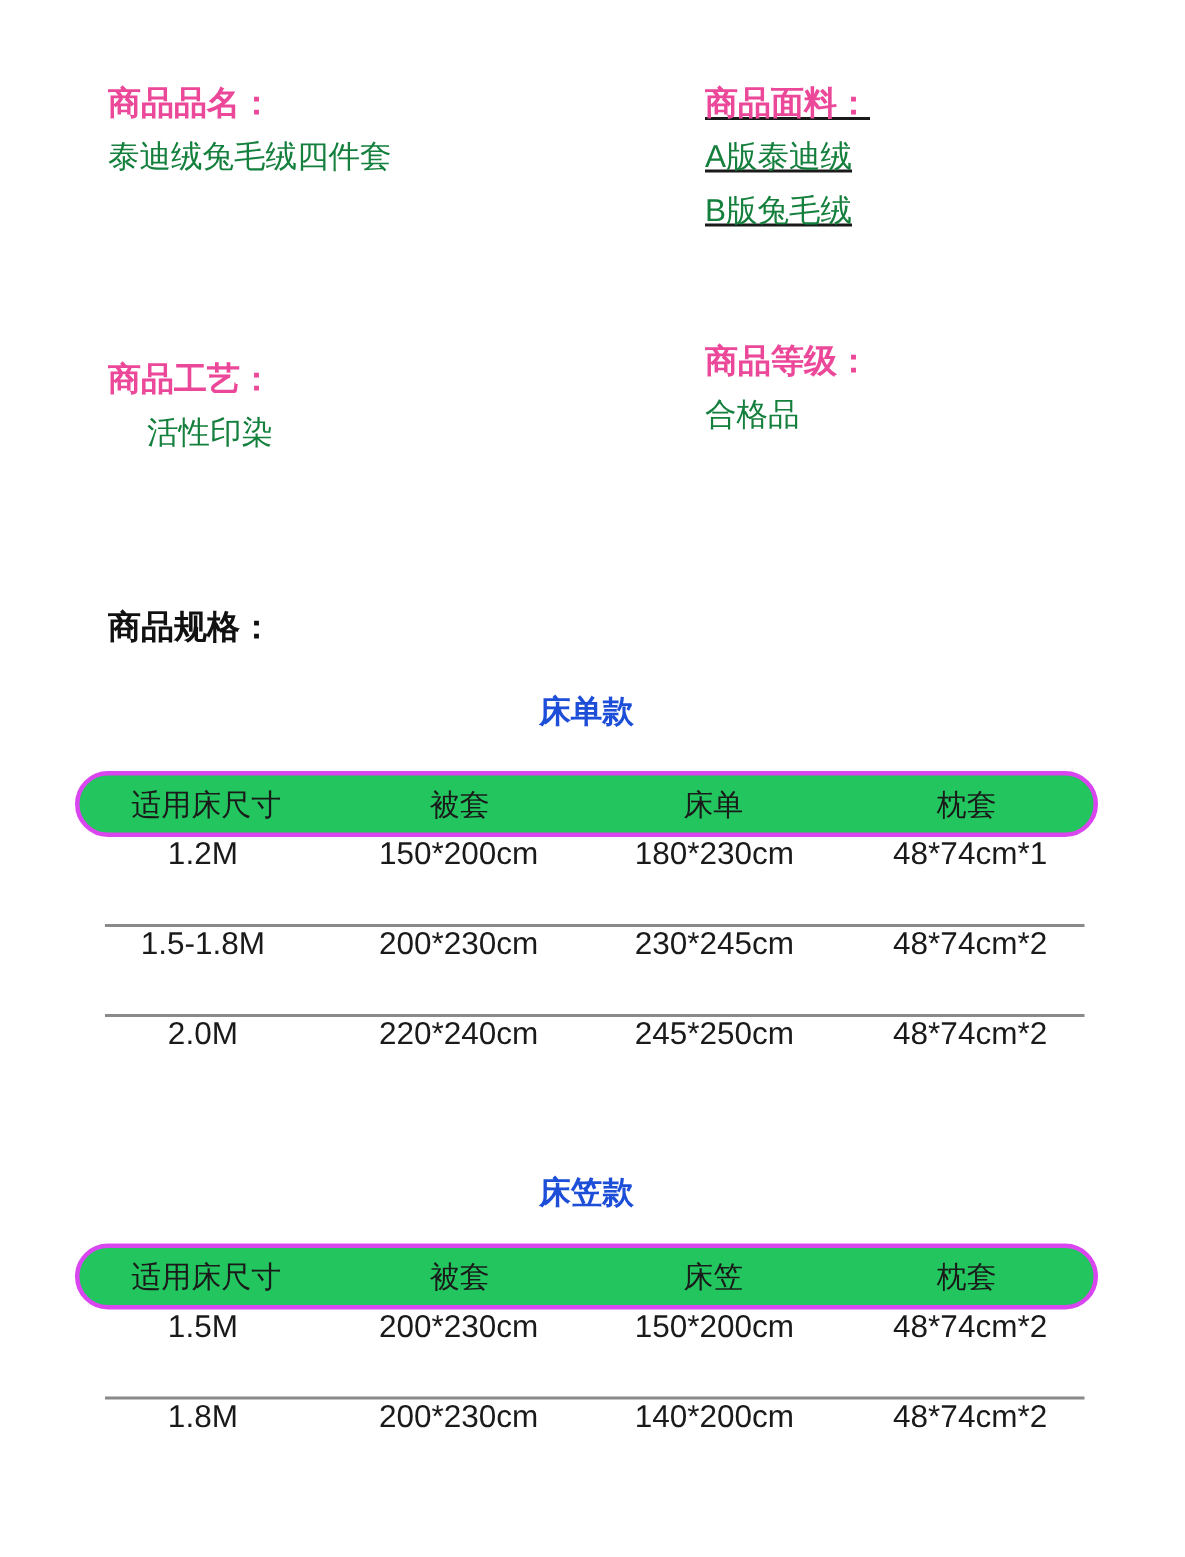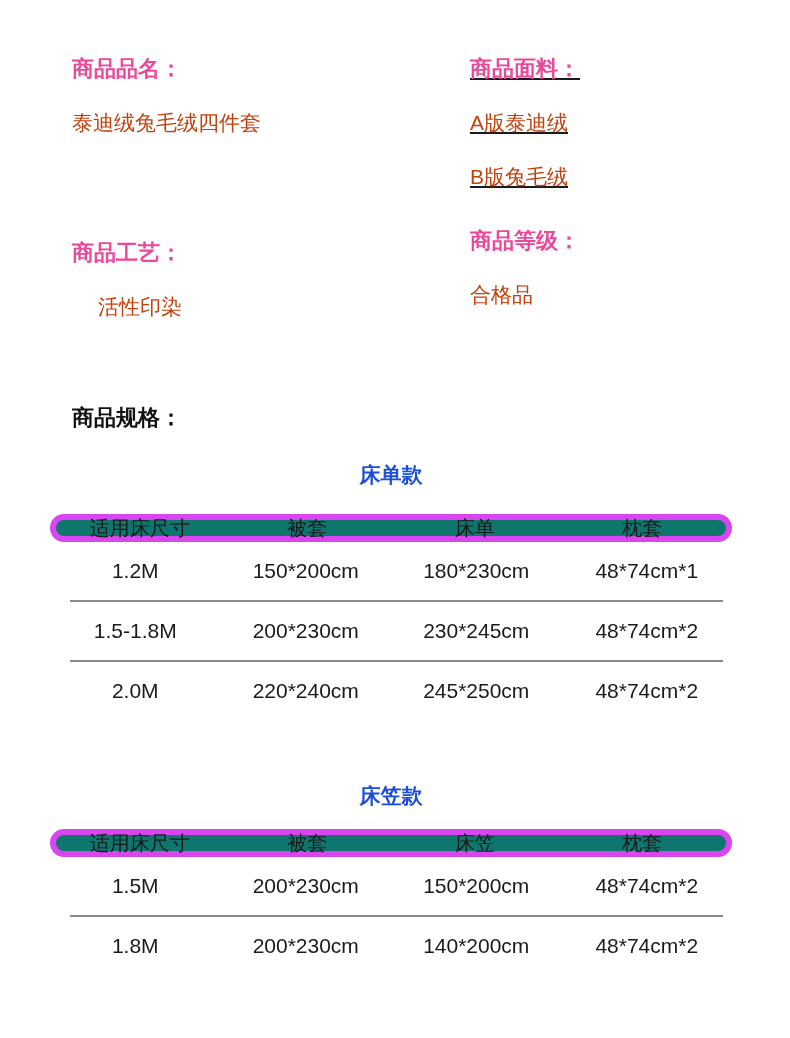--- a/index.html
+++ b/index.html
@@ -8,47 +8,47 @@
     position:relative;
     width:790px;
     height:1038px;
     background:#ffffff;
     font-family:"Liberation Sans","DejaVu Sans",sans-serif;
     color:#1a1a1a;
     overflow:hidden;
   }
   .info { position:absolute; }
   .info-label { font-size:22px; font-weight:700; line-height:26px; color:#ec4899; }
-  .info-value { font-size:21px; font-weight:400; line-height:26px; margin-top:28px; color:#c2410c; }
+  .info-value { font-size:21px; font-weight:400; line-height:26px; margin-top:10px; color:#15803d; }
   .pos-s0 { left:72px;  top:56px; }
   .pos-s1 { left:470px; top:56px;text-decoration:underline; }
   .pos-s2 { left:72px;  top:240px;text-align:right; }
   .pos-s3 { left:470px; top:228px; }
   .spec-heading {
     position:absolute; left:72px; top:405px;
     font-size:22px; font-weight:700; line-height:26px; color:#111111;
   }
   .table-title {
     position:absolute; left:50px; width:682px;
     text-align:center; font-size:21px; font-weight:700; line-height:26px; color:#1d4ed8;
   }
   .title-1 { top:462px; }
   .title-2 { top:783px; }
   .spec-table { position:absolute; left:50px; width:682px; }
   .table-1 { top:514px; }
   .table-2 { top:829px; }
   .pill-header {
     display:flex; align-items:center;
-    height:28px;
-    border:6px solid #d946ef;
+    height:44px;
+    border:3px solid #d946ef;
     border-radius:22px;
-    background:#0f766e;
+    background:#22c55e;
   }
   .pill-header .cell { flex:1; text-align:center; font-size:20px; color:#1a1a1a; }
-  .trow { display:flex; align-items:center; height:58px; }
+  .trow { display:flex; align-items:flex-start; height:58px; }
   .trow .cell { flex:1; text-align:center; font-size:21px; color:#1a1a1a; }
   .sep { height:2px; background:#8a8a8a; margin:0 9px 0 20px; }
 </style>
 </head>
 <body>
 
 <div class="page">
 
   <div class="info pos-s0">
     <div class="info-label">商品品名：</div>

